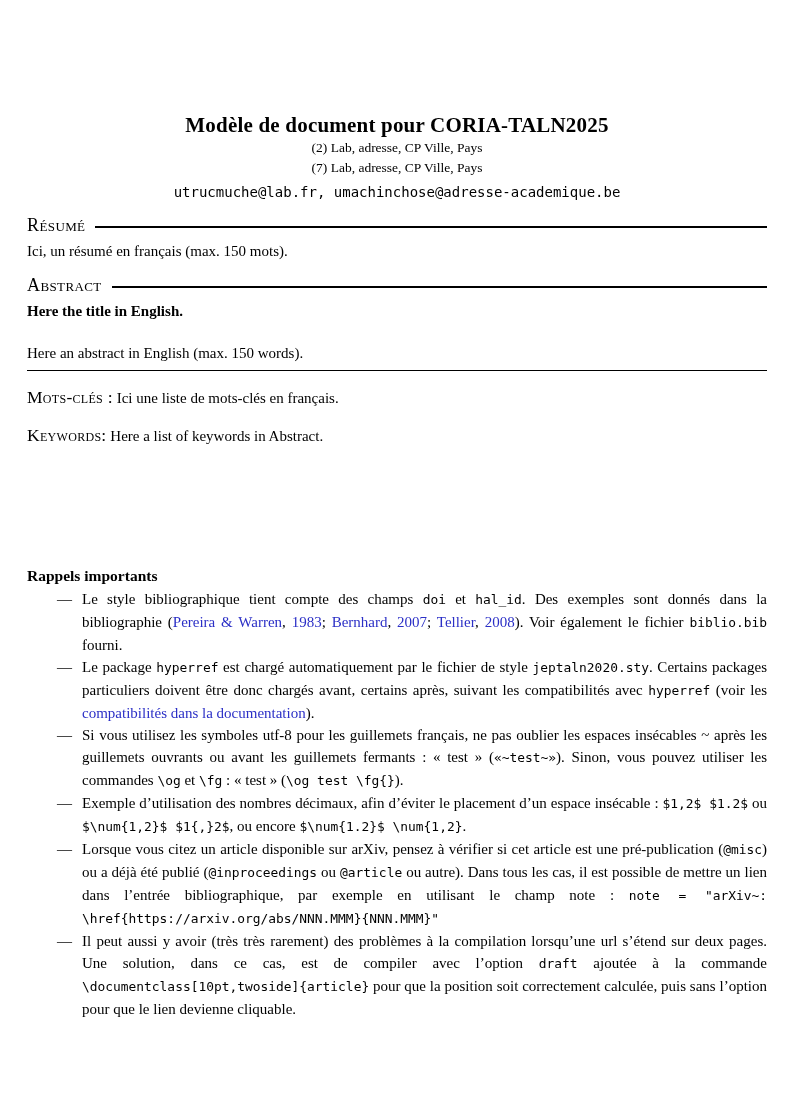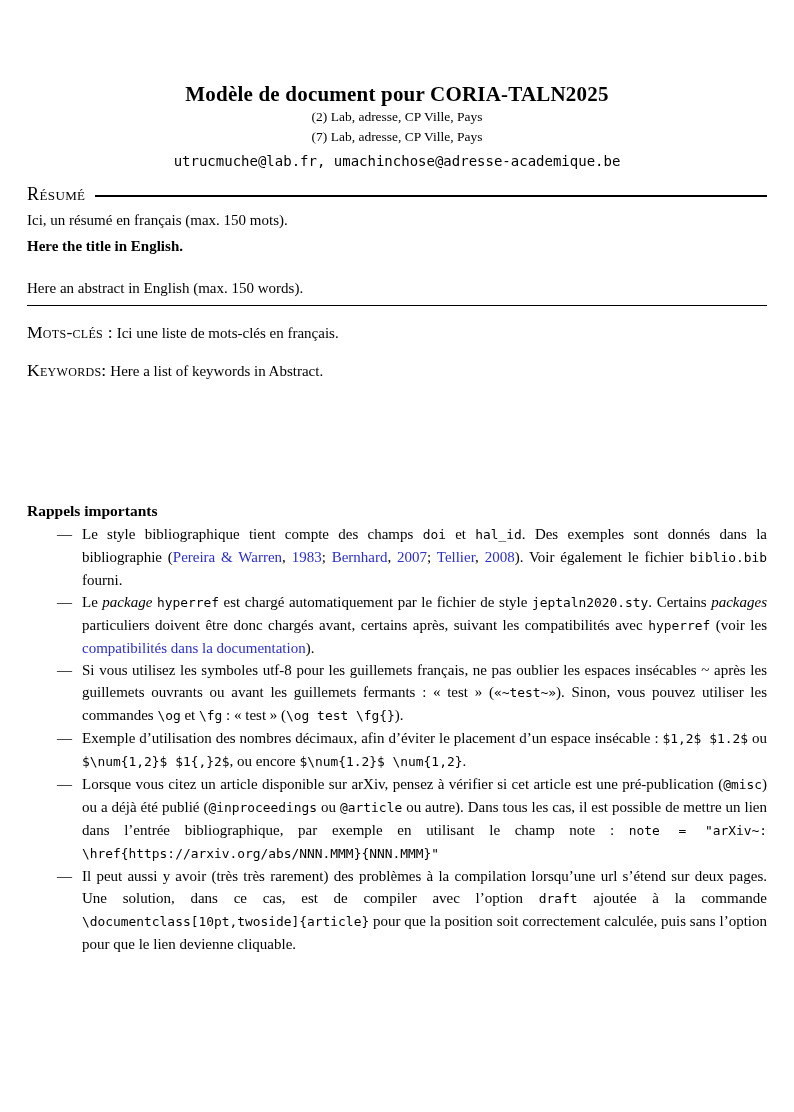--- a/index.html
+++ b/index.html
@@ -6,21 +6,21 @@
   html, body { background: #ffffff; }
   body {
     width: 794px; height: 1112px;
     font-family: "Liberation Serif", serif;
     color: #000;
     overflow: hidden;
   }
   .page { width: 794px; height: 1112px; padding: 0 27px; overflow: hidden; }
 
   .title {
-    padding-top: 82px;
+    padding-top: 113px;
     text-align: center;
     font-size: 21px;
     font-weight: bold;
     letter-spacing: 0.2px;
   }
 
   .authors { text-align: center; font-size: 16px; margin-top: 44px; }
   .s-sup { vertical-align: super; font-size: 0.62em; line-height: 0; }
   .s-gap { display: inline-block; width: 22px; }
 
@@ -46,21 +46,21 @@
   .kwlabel { font-variant: small-caps; font-size: 17.5px; letter-spacing: 0.3px; }
 
   .rappels { margin-top: 120px; font-size: 15.5px; font-weight: bold; }
 
   .list { margin-top: 3px; padding-left: 30px; }
   .item { display: flex; font-size: 15px; line-height: 22px; }
   .dash { flex: none; width: 25px; }
   .itext { flex: 1; text-align: justify; }
 
   .s-mono { font-family: "DejaVu Sans Mono", monospace; font-size: 0.86em; }
-  .s-i { font-style: italic; }
+  .s-i { }
   .s-link { color: var(--link-color, #2b2fc6); }
 </style>
 </head>
 <body>
 
 <div class="page">
 
   <h1 class="title">Modèle de document pour CORIA-TALN2025</h1>
 
 
@@ -68,20 +68,24 @@
   <div class="affil">(7) Lab, adresse, CP Ville, Pays</div>
 
   <div class="emails">utrucmuche@lab.fr, umachinchose@adresse-academique.be</div>
 
   <div class="sechead">
     <span class="sclabel">Résumé</span>
     <span class="rule"></span>
   </div>
   <p class="para">Ici, un résumé en français (max. 150 mots).</p>
 
+  <div class="sechead">
+    <span class="sclabel">Abstract</span>
+    <span class="rule"></span>
+  </div>
   <p class="para bold">Here the title in English.</p>
   <p class="para abstract-end">Here an abstract in English (max. 150 words).</p>
 
   <p class="kwline">
     <span class="kwlabel">Mots-clés :</span><span> Ici une liste de mots-clés en français.</span>
   </p>
 
   <p class="kwline">
     <span class="kwlabel">Keywords:</span><span> Here a list of keywords in Abstract.</span>
   </p>

